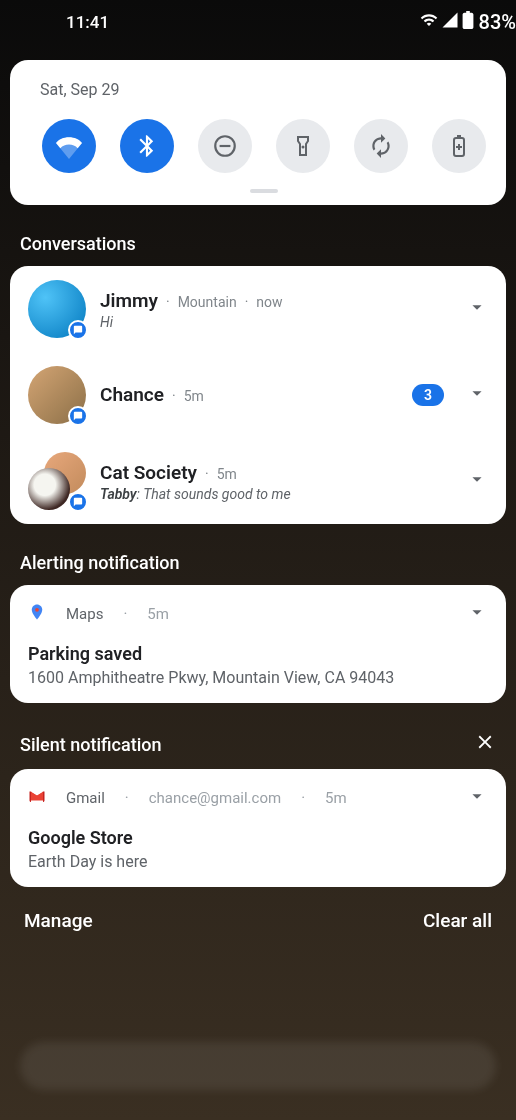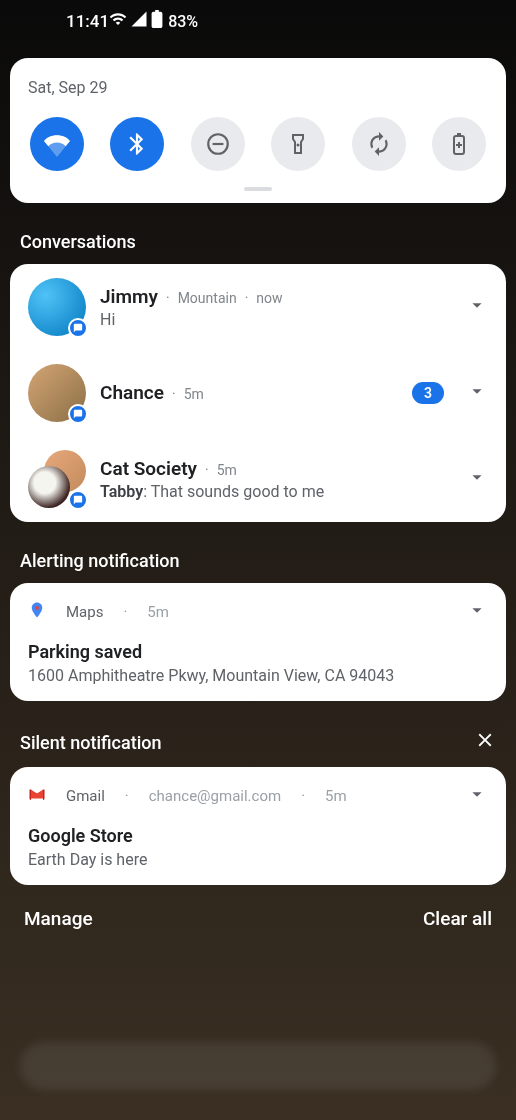--- a/index.html
+++ b/index.html
@@ -11,44 +11,45 @@
     body {
       width: 516px;
       height: 1120px;
       background: #1a1612;
       background: linear-gradient(180deg, #0a0a0a 0%, #1a1612 30%, #3a2f22 100%);
       overflow: hidden;
       position: relative;
     }
     .status-bar {
       display: flex;
-      align-items: center;
-      padding: 10px 28px 6px 16px;
+      justify-content: space-between;
+      align-items: center;
+      padding: 10px 0 6px 16px;
       color: #fff;
     }
     .status-time {
       font-size: 17px;
       font-weight: 500;
       margin-left: 50px;
     }
     .status-icons {
       display: flex;
       align-items: center;
       gap: 3px;
     }
     .battery-pct {
-      font-size: 16px;
+      font-size: 20px;
       font-weight: 500;
       margin-left: 2px;
     }
     .qs-panel {
       margin: 20px 10px 0 10px;
       background: #fff;
       border-radius: 18px;
-      padding: 20px 18px 12px 18px;
+      padding: 20px 18px 12px 30px;
     }
     .qs-date {
       font-size: 16px;
       color: #5f6368;
       margin-bottom: 20px;
     }
     .qs-tiles {
       display: flex;
       justify-content: space-between;
       padding: 0 2px;
@@ -154,22 +155,23 @@
     .conv-name {
       font-size: 19px;
       font-weight: 600;
       color: #202124;
     }
     .conv-meta {
       font-size: 14px;
       color: #80868b;
     }
     .conv-msg {
-      font-size: 16px;
+      font-size: 14px;
       color: #5f6368;
+      font-style: italic;
     }
     .conv-msg .author {
       font-weight: 600;
       color: #3c4043;
     }
     .count-badge {
       background: #1a73e8;
       color: #fff;
       font-size: 14px;
       font-weight: 600;

